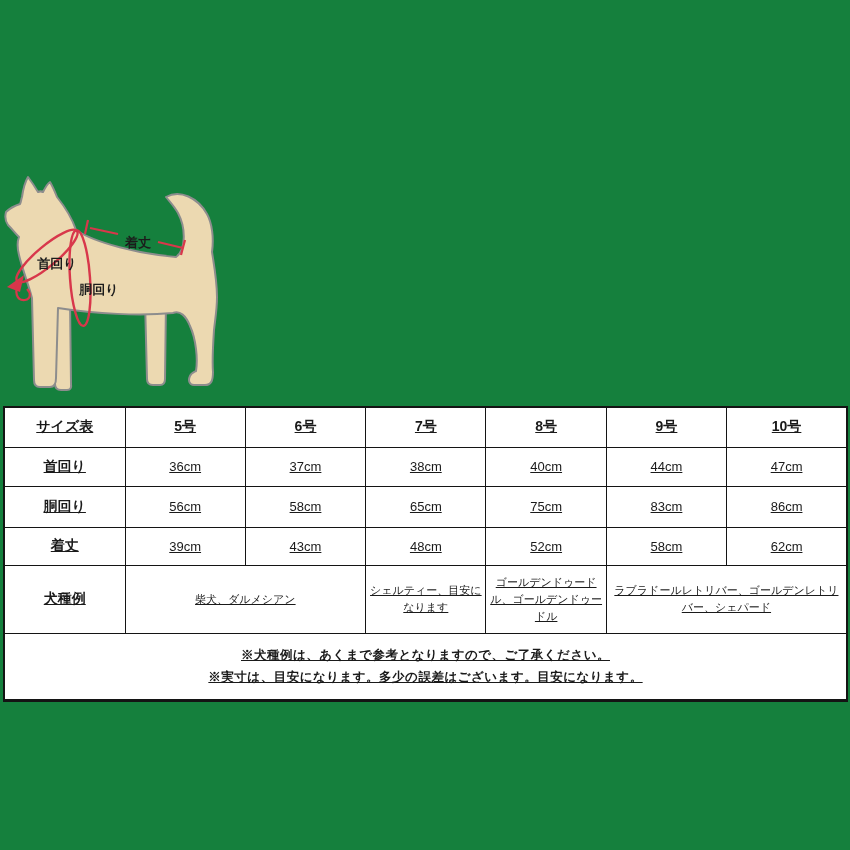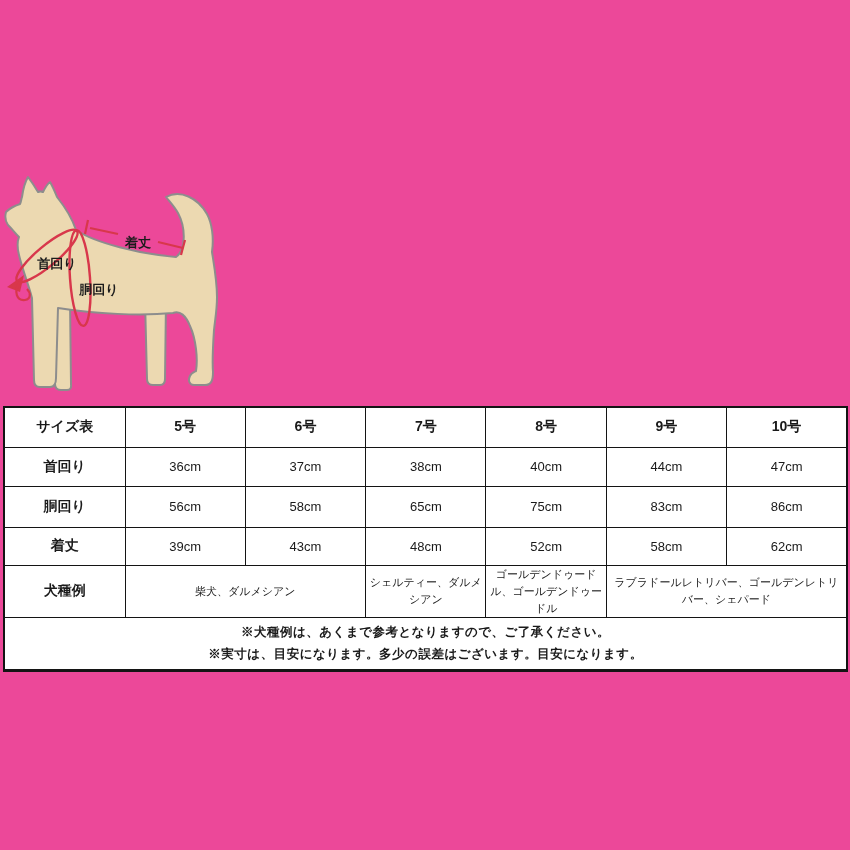--- a/index.html
+++ b/index.html
@@ -1,31 +1,31 @@
 <!DOCTYPE html>
 <html><head>
 <meta charset="utf-8">
 <style>
   * { margin:0; padding:0; box-sizing:border-box; }
   html,body { width:850px; height:850px; background:#ffffff; overflow:hidden;
               font-family:"Liberation Sans", sans-serif; }
-  #page { position:relative; width:850px; height:850px; background:#ec4899; }
+  #page { position:relative; width:850px; height:850px; background:#15803d; }
 
   
   #dog-diagram { position:absolute; left:0; top:150px; width:280px; height:260px; }
   #dog-diagram svg { display:block; }
   .jp-label { font-family:"Liberation Sans", sans-serif; font-weight:bold; font-size:13px; fill:#1b1b1b; }
 
   
   table.size-table { position:absolute; left:3px; top:406px; width:845px;
                      border-collapse:collapse; table-layout:fixed;
                      background:#ffffff; color:#1a1a1a;
                      border:2px solid #141414; border-bottom-width:3px; }
   .size-table td, .size-table th { border:1.5px solid #141414; text-align:center;
-                                   vertical-align:middle; padding:0 2px; }
+                                   vertical-align:middle; padding:8px 2px;text-decoration:underline; }
   tr.r-head  { height:40px; }
   tr.r-neck  { height:39px; }
   tr.r-girth { height:41px; }
   tr.r-len   { height:38px; }
   tr.r-breed { height:40px; }
   tr.r-note  { height:53px;margin-left:41px; }
   .lbl  { font-weight:bold; font-size:14px; }
   .val  { font-weight:normal; font-size:13px; }
   .breed { font-weight:normal; font-size:11px; line-height:1.55; }
   .note-line { font-weight:bold; font-size:12.5px; margin:5px 0; letter-spacing:0.5px; }
@@ -139,21 +139,21 @@
         <td class="val">43cm</td>
         <td class="val">48cm</td>
         <td class="val">52cm</td>
         <td class="val">58cm</td>
         <td class="val">62cm</td>
       </tr>
 
       <tr class="r-breed">
         <td class="lbl">犬種例</td>
         <td class="breed" colspan="2">柴犬、ダルメシアン</td>
-        <td class="breed">シェルティー、ダルメシアン</td>
+        <td class="breed">シェルティー、目安になります</td>
         <td class="breed">ゴールデンドゥードル、ゴールデンドゥードル</td>
         <td class="breed" colspan="2">ラブラドールレトリバー、ゴールデンレトリバー、シェパード</td>
       </tr>
 
       <tr class="r-note">
         <td colspan="7">
           <div class="note-line">※犬種例は、あくまで参考となりますので、ご了承ください。</div>
           <div class="note-line">※実寸は、目安になります。多少の誤差はございます。目安になります。</div>
         </td>
       </tr>

